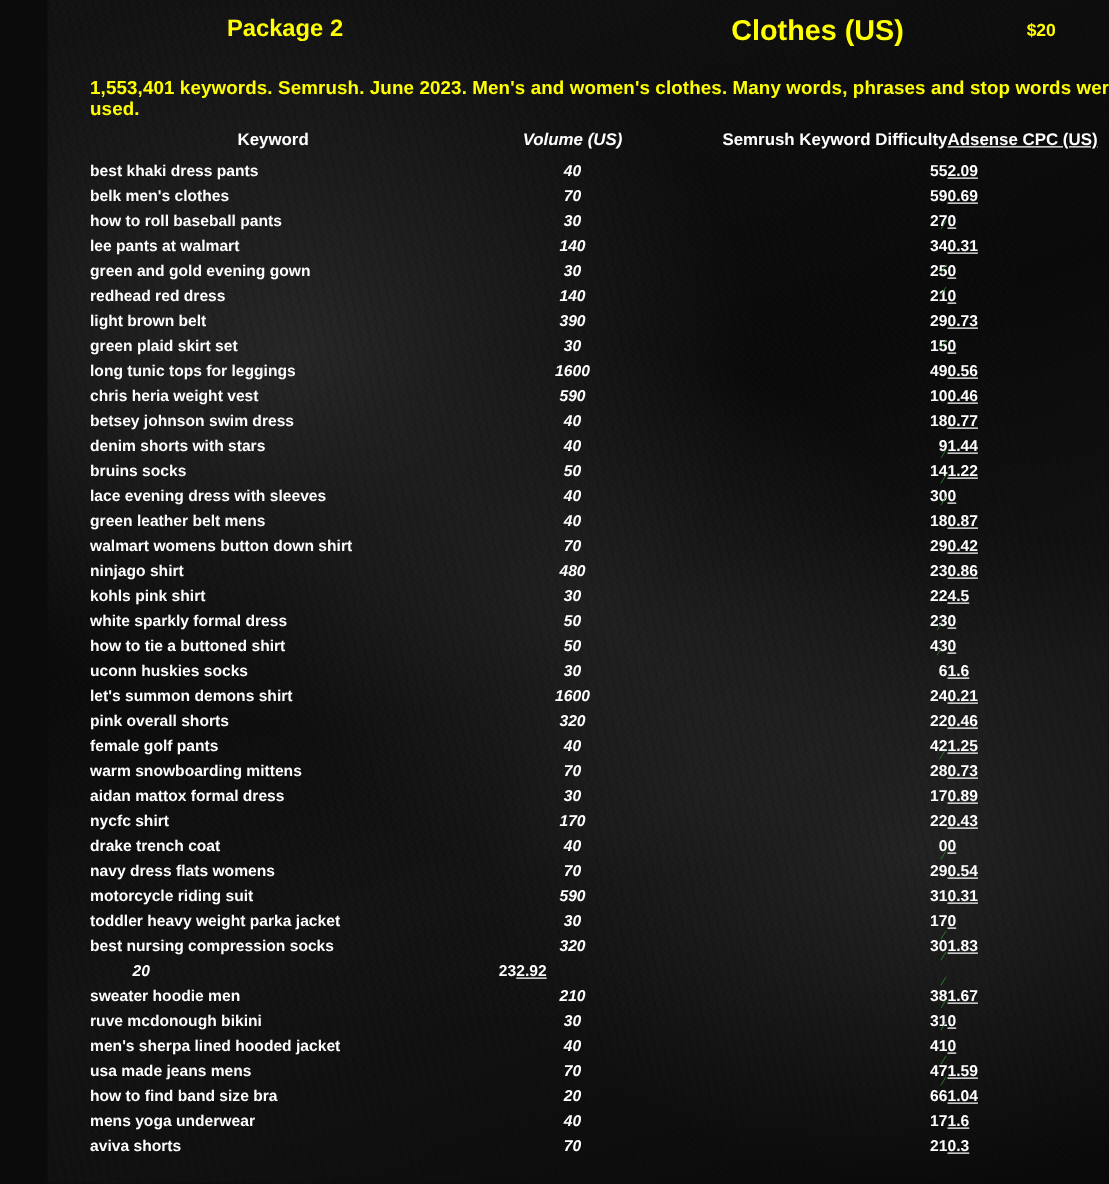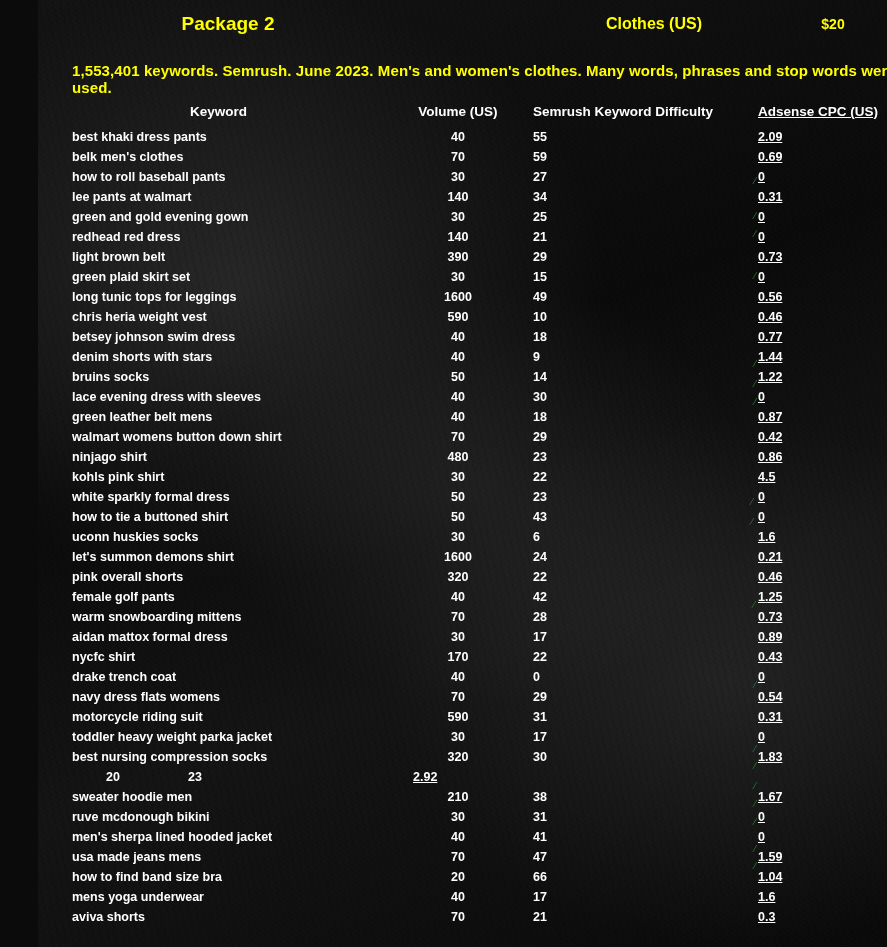--- a/index.html
+++ b/index.html
@@ -51,21 +51,21 @@
     color: #ffff00;
     font-size: 19px;
     font-weight: bold;
   }
   .hdr-cat {
     position: absolute;
     left: 460px;
     width: 312px;
     text-align: center;
     color: #ffff00;
-    font-size: 16px;
+    font-size: 23px;
     font-weight: bold;
   }
   .hdr-price {
     position: absolute;
     left: 735px;
     width: 120px;
     text-align: center;
     color: #ffff00;
     font-size: 14px;
     font-weight: bold;
@@ -103,24 +103,25 @@
     color: #ffffff;
     white-space: nowrap;
     overflow: hidden;
   }
   .col-vol {
     width: 150px;
     text-align: center;
     font-size: 12.5px;
     font-weight: bold;
     color: #ffffff;
+    font-style: italic;
   }
   .col-kd {
     width: 225px;
-    text-align: left;
+    text-align: right;
     font-size: 12.5px;
     font-weight: bold;
     color: #ffffff;
   }
   .col-cpc {
     width: 167px;
     text-align: left;
     font-size: 12.5px;
     font-weight: bold;
     color: #ffffff;

